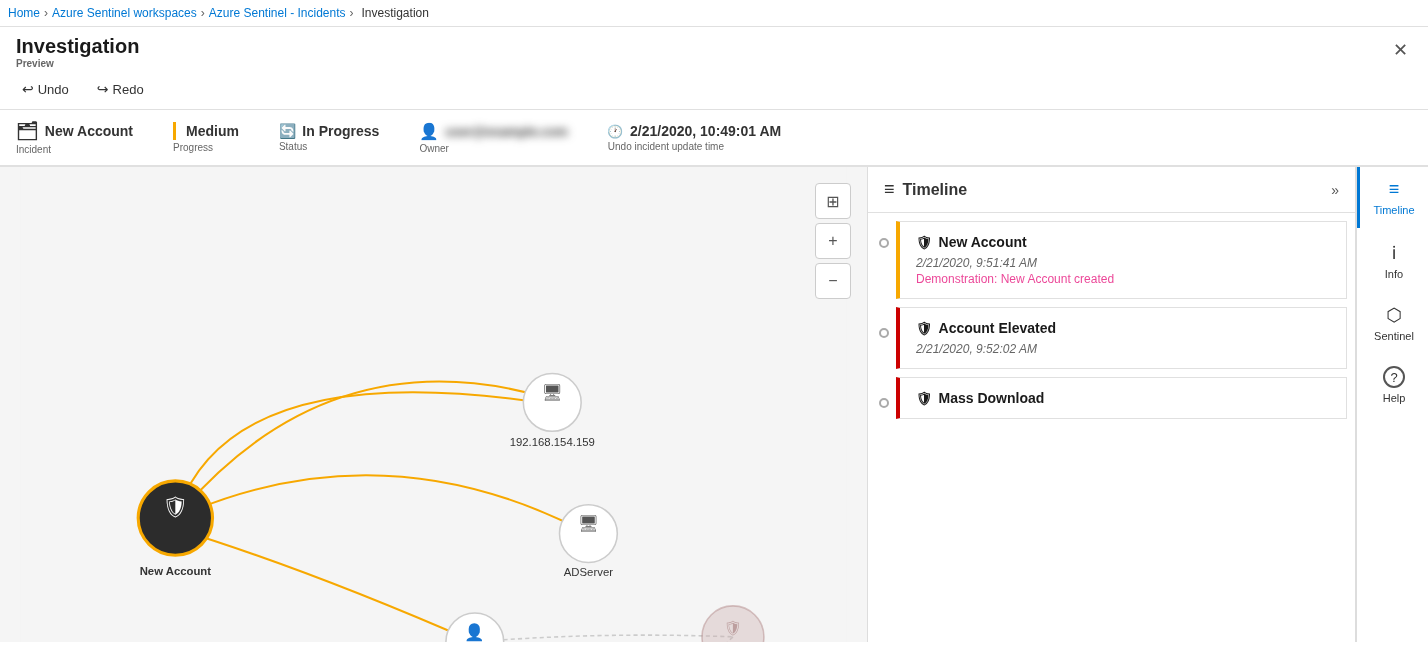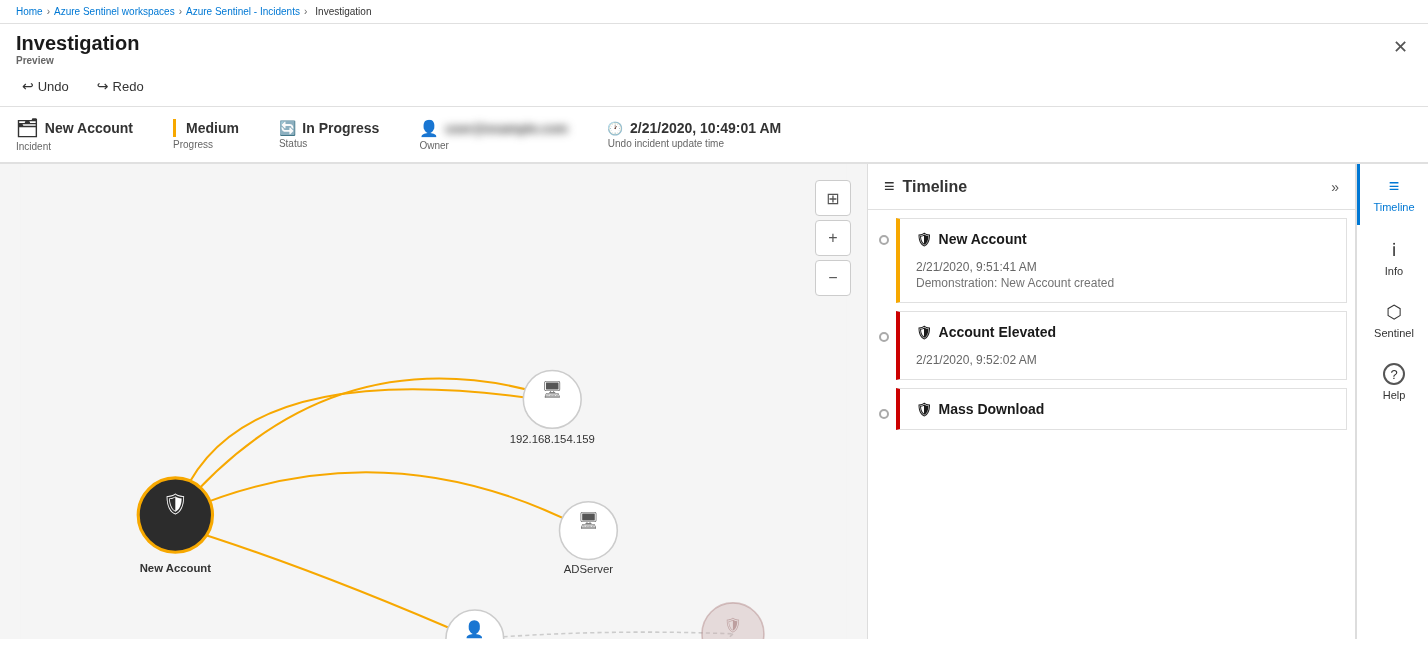--- a/index.html
+++ b/index.html
@@ -1,19 +1,19 @@
 <!DOCTYPE html>
 <html><head>
   <meta charset="utf-8">
   <style>
     * { box-sizing: border-box; margin: 0; padding: 0; }
     body { font-family: 'Segoe UI', Arial, sans-serif; font-size: 13px; background: #fff; color: #333; width: 1428px; height: 655px; overflow: hidden; }
 
     
-    .breadcrumb { display: flex; align-items: center; padding: 6px 16px; font-size: 10px; color: #0078d4; background: #fff; border-bottom: 1px solid #e0e0e0; }
+    .breadcrumb { display: flex; align-items: center; padding: 6px 8px; font-size: 12px; color: #0078d4; background: #fff; border-bottom: 1px solid #e0e0e0; }
     .breadcrumb span { color: #666; margin: 0 4px; }
     .breadcrumb a { color: #0078d4; text-decoration: none; cursor: pointer; }
 
     
     .title-bar { display: flex; align-items: flex-start; justify-content: space-between; padding: 8px 16px 4px; }
     .title-area h1 { font-size: 20px; font-weight: 600; color: #1a1a1a; }
     .title-area .preview { font-size: 10px; color: #666; font-weight: bold; }
     .close-btn { font-size: 18px; color: #555; cursor: pointer; background: none; border: none; padding: 4px; }
 
     
@@ -54,22 +54,22 @@
     .timeline-header { display: flex; align-items: center; justify-content: space-between; padding: 12px 16px; border-bottom: 1px solid #e0e0e0; }
     .timeline-title { display: flex; align-items: center; gap: 8px; font-size: 16px; font-weight: 600; }
     .timeline-icon { font-size: 18px; }
     .timeline-expand { color: #555; cursor: pointer; font-size: 14px; }
     .timeline-item { display: flex; align-items: stretch; padding: 12px 16px; margin: 4px 8px; background: #fff; border: 1px solid #e0e0e0; border-left: 4px solid transparent; cursor: pointer; position: relative; }
     .timeline-item.orange { border-left-color: #f7a800; }
     .timeline-item.red { border-left-color: #c00; }
     .timeline-dot { width: 10px; height: 10px; border-radius: 50%; border: 2px solid #aaa; background: #fff; position: absolute; left: -21px; top: 16px; }
     .timeline-item-content { flex: 1; }
     .timeline-item-title { display: flex; align-items: center; gap: 6px; font-size: 14px; font-weight: 600; color: #1a1a1a; }
-    .timeline-item-time { font-size: 12px; color: #666; margin-top: 13px; }
-    .timeline-item-desc { font-size: 12px; color: #737373; margin-top: 2px; }
+    .timeline-item-time { font-size: 12px; color: #666; margin-top: 6px; font-style: italic; }
+    .timeline-item-desc { font-size: 12px; color: #ec4899; margin-top: 2px; }
     .shield-icon-sm { font-size: 13px; }
 
     
     .timeline-list-wrap { flex: 1; display: flex; overflow: hidden; }
     .timeline-list-inner { flex: 1; overflow-y: auto; padding: 4px 0 4px 20px; }
     .timeline-list-inner::-webkit-scrollbar { width: 8px; }
     .timeline-list-inner::-webkit-scrollbar-track { background: #f0f0f0; }
     .timeline-list-inner::-webkit-scrollbar-thumb { background: #bbb; border-radius: 4px; }
 
     

